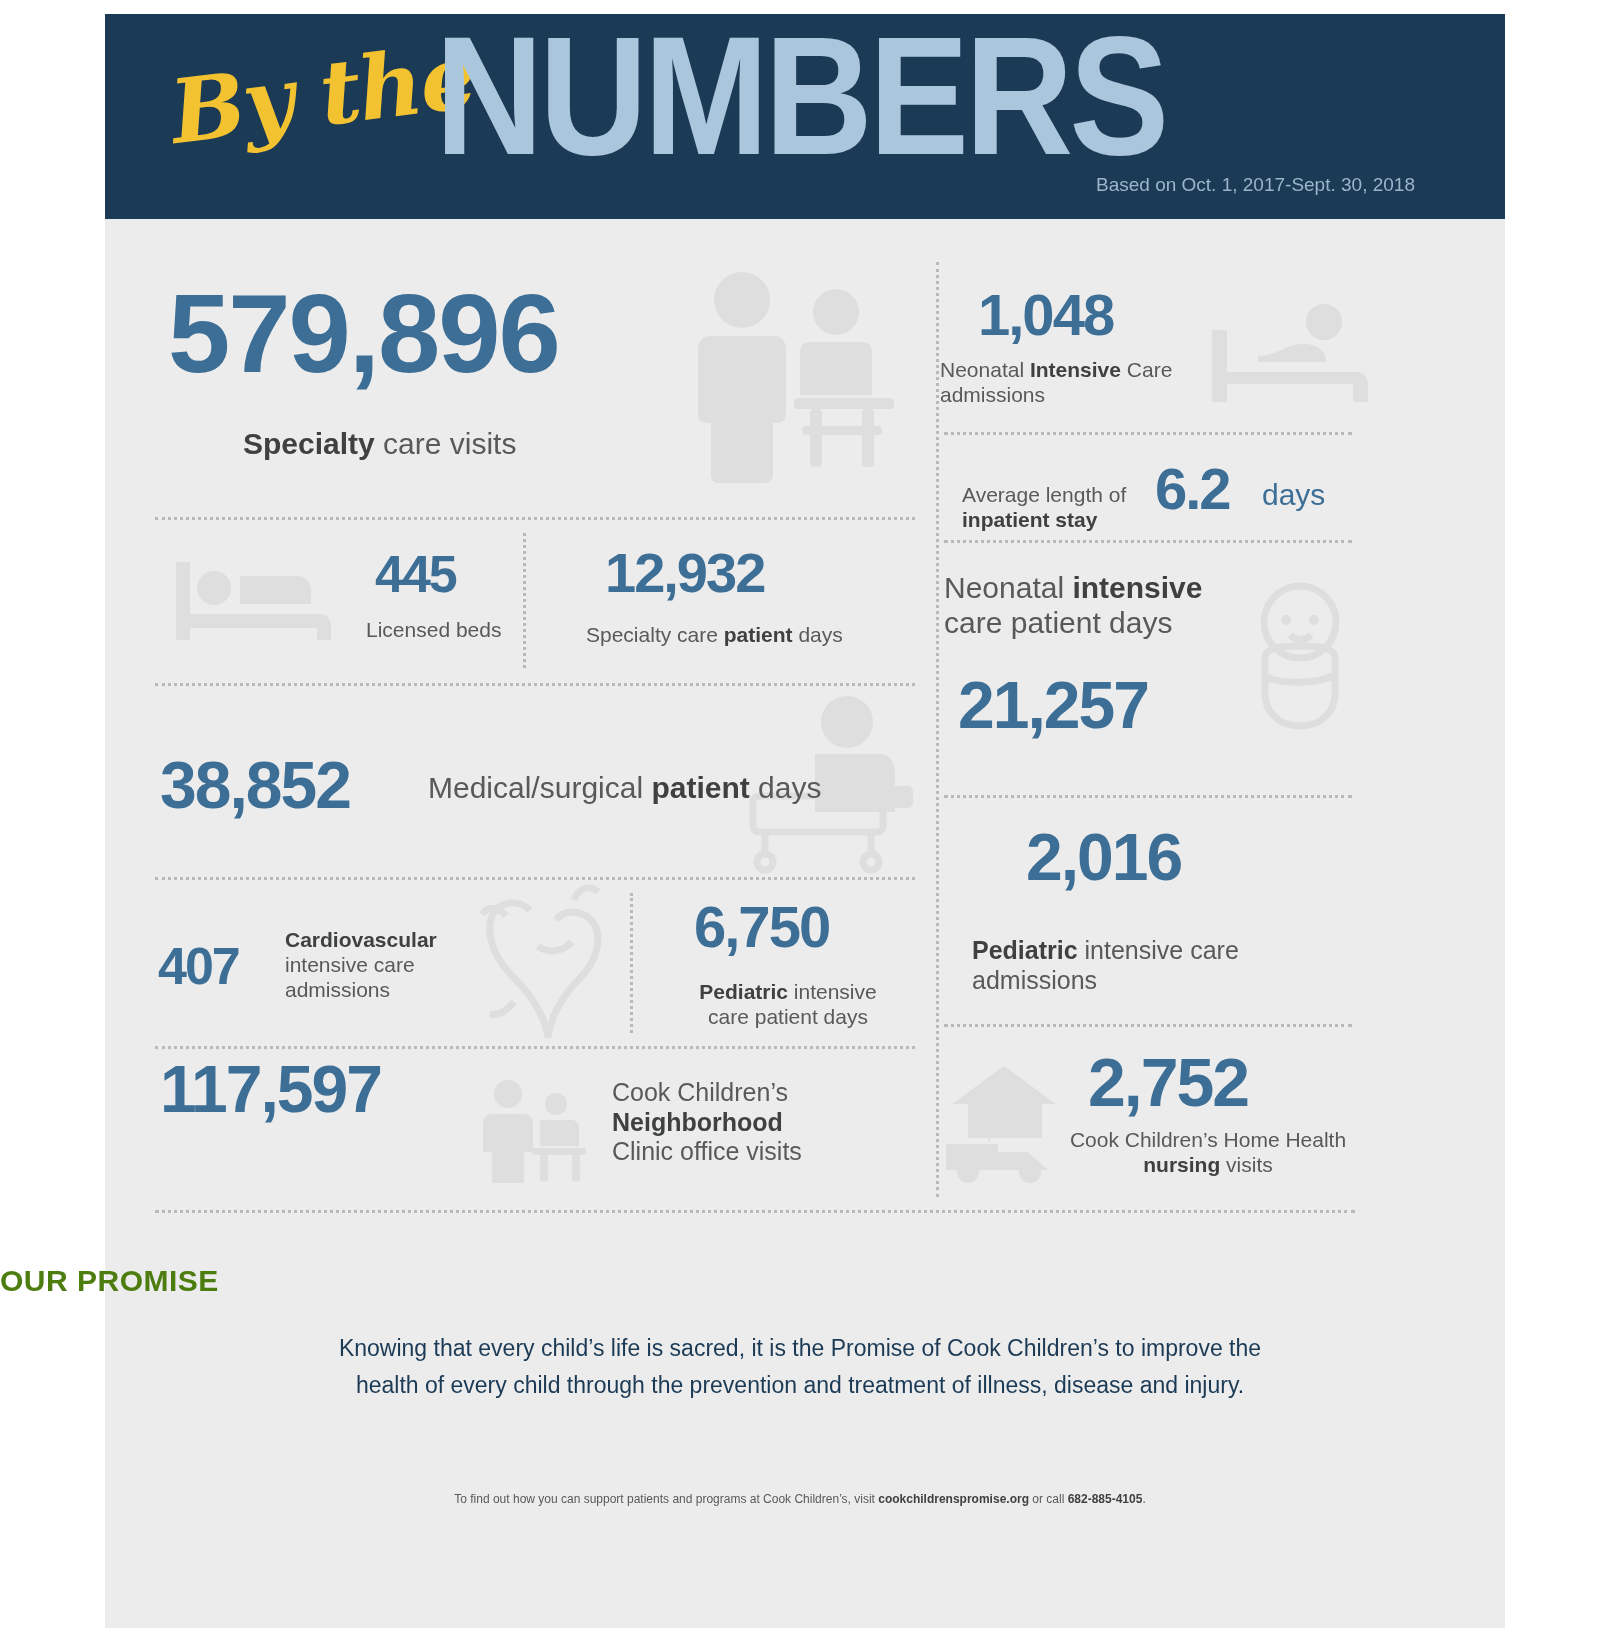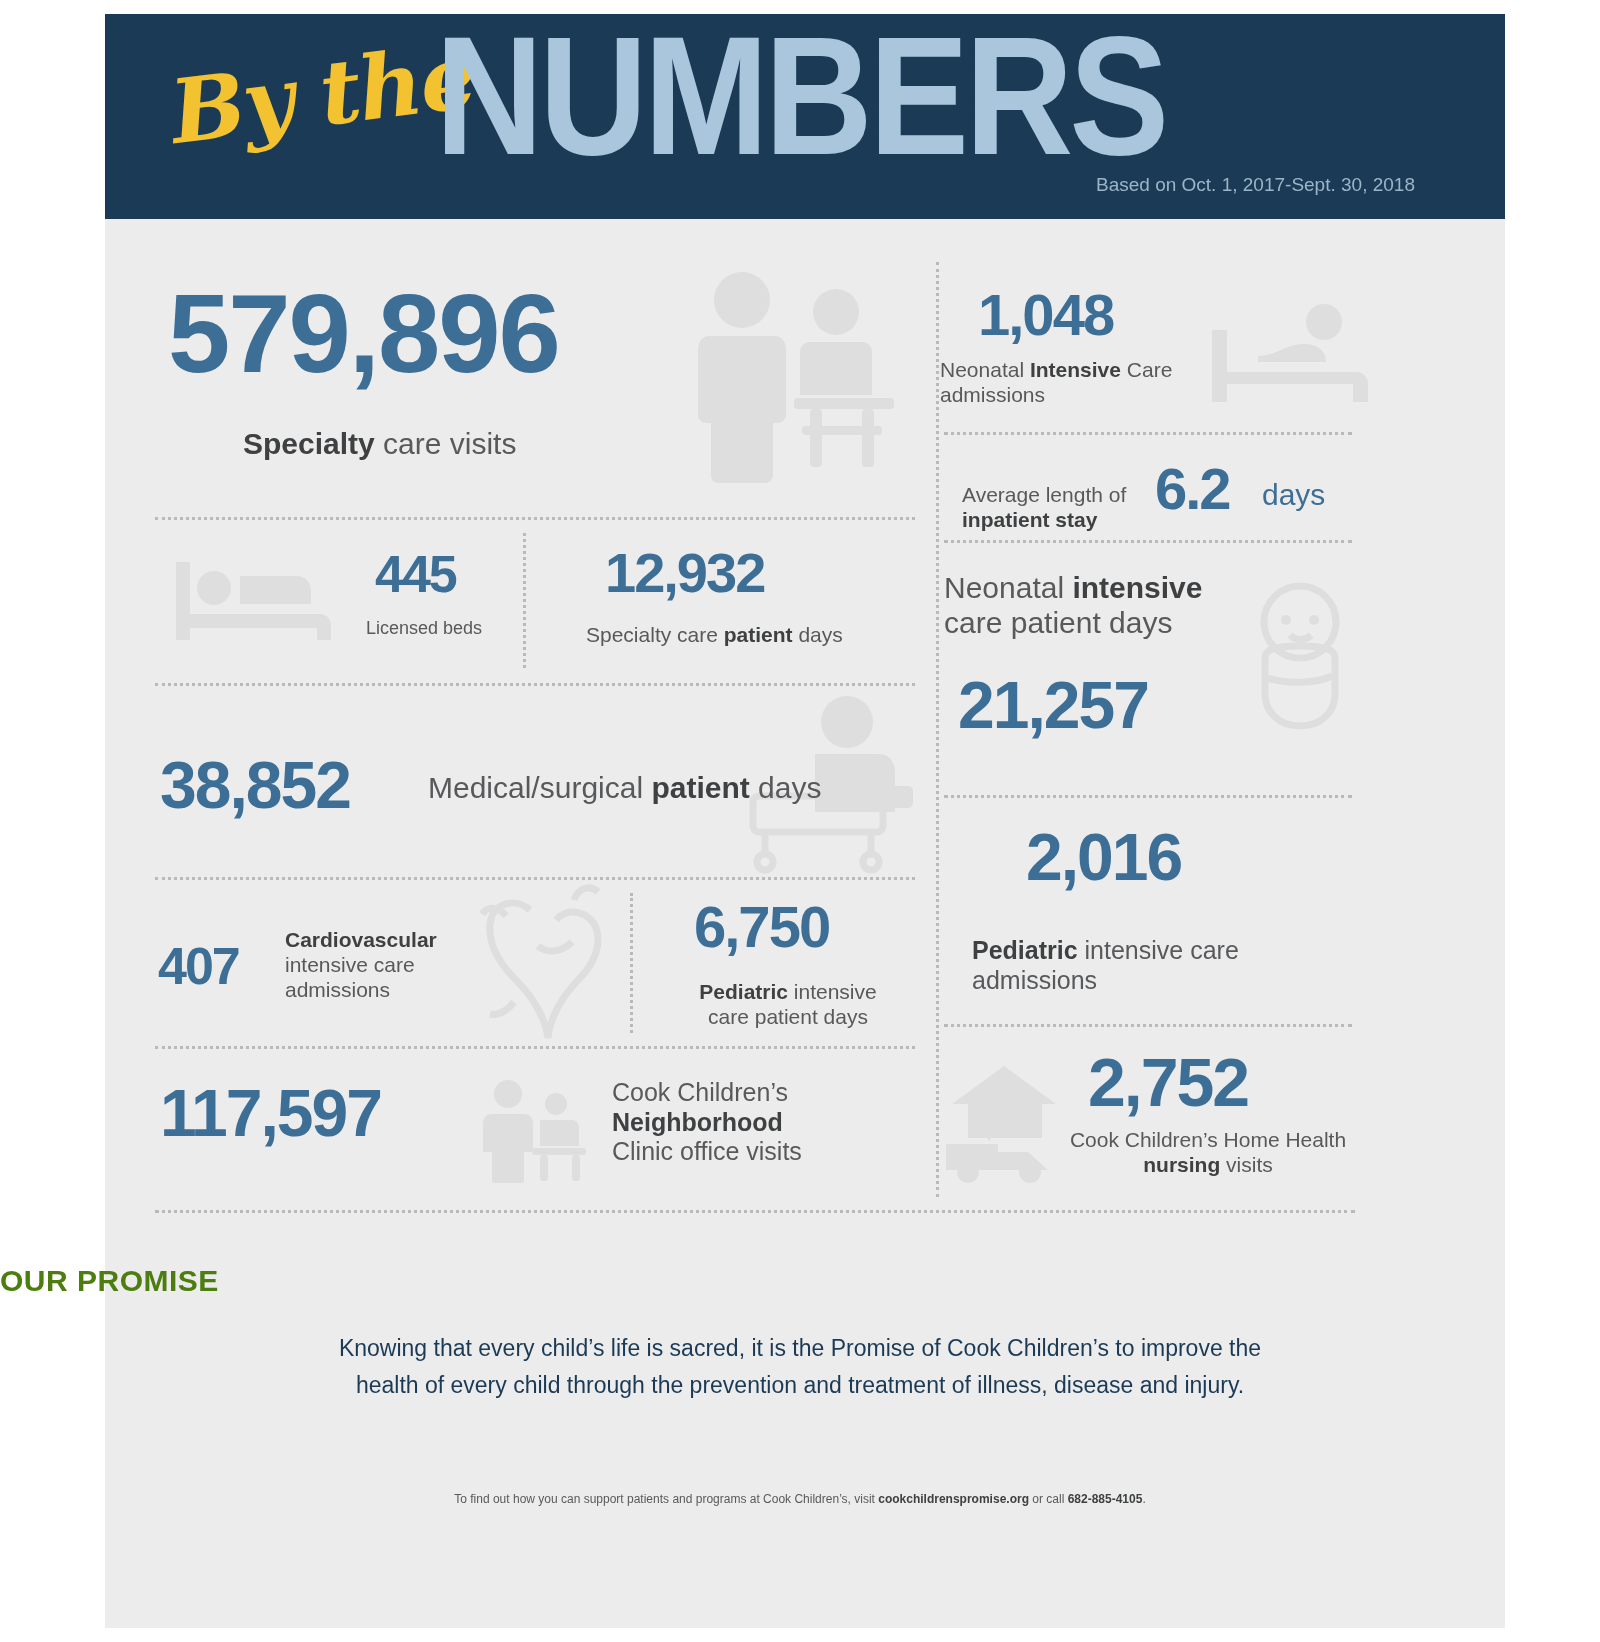--- a/index.html
+++ b/index.html
@@ -77,30 +77,30 @@
     width:0;
   }
   .icon{position:absolute;opacity:1;}
   svg{display:block;}
   .ic{fill:#dedede;}
   .ic-st{fill:none;stroke:#dedede;stroke-width:7;}
   
   #b-specialty .n{position:absolute;left:168px;top:278px;font-size:112px;}
   #b-specialty .t{position:absolute;left:232px;top:426px;font-size:30px;margin-left:11px;}
   #b-beds .n{position:absolute;left:375px;top:548px;font-size:52px;}
-  #b-beds .t{position:absolute;left:366px;top:618px;font-size:18px;}
+  #b-beds .t{position:absolute;left:366px;top:618px;font-size:21px;}
   #b-specdays .n{position:absolute;left:605px;top:545px;font-size:56px;}
   #b-specdays .t{position:absolute;left:586px;top:623px;font-size:21px;}
   #b-medsurg .n{position:absolute;left:160px;top:752px;font-size:66px;}
   #b-medsurg .t{position:absolute;left:428px;top:770px;font-size:30px;}
   #b-cardio .n{position:absolute;left:158px;top:940px;font-size:52px;}
   #b-cardio .t{position:absolute;left:285px;top:928px;font-size:21px;}
   #b-picudays .n{position:absolute;left:694px;top:898px;font-size:58px;}
   #b-picudays .t{position:absolute;left:688px;top:980px;font-size:21px;text-align:center;width:200px;}
-  #b-clinic .n{position:absolute;left:160px;top:1080px;font-size:66px;}
+  #b-clinic .n{position:absolute;left:160px;top:1056px;font-size:66px;}
   #b-clinic .t{position:absolute;left:612px;top:1078px;font-size:25px;}
   
   #b-nicu .n{position:absolute;left:978px;top:286px;font-size:58px;}
   #b-nicu .t{position:absolute;left:940px;top:358px;font-size:21px;}
   #b-los .t1{position:absolute;left:962px;top:455px;font-size:21px;margin-top:28px;}
   #b-los .n{position:absolute;left:1155px;top:460px;font-size:58px;}
   #b-los .t2{position:absolute;left:1262px;top:478px;font-size:30px;color:#3d6e96;}
   #b-nicudays .t{position:absolute;left:944px;top:570px;font-size:30px;}
   #b-nicudays .n{position:absolute;left:958px;top:672px;font-size:66px;}
   #b-picu .n{position:absolute;left:1026px;top:824px;font-size:66px;}

